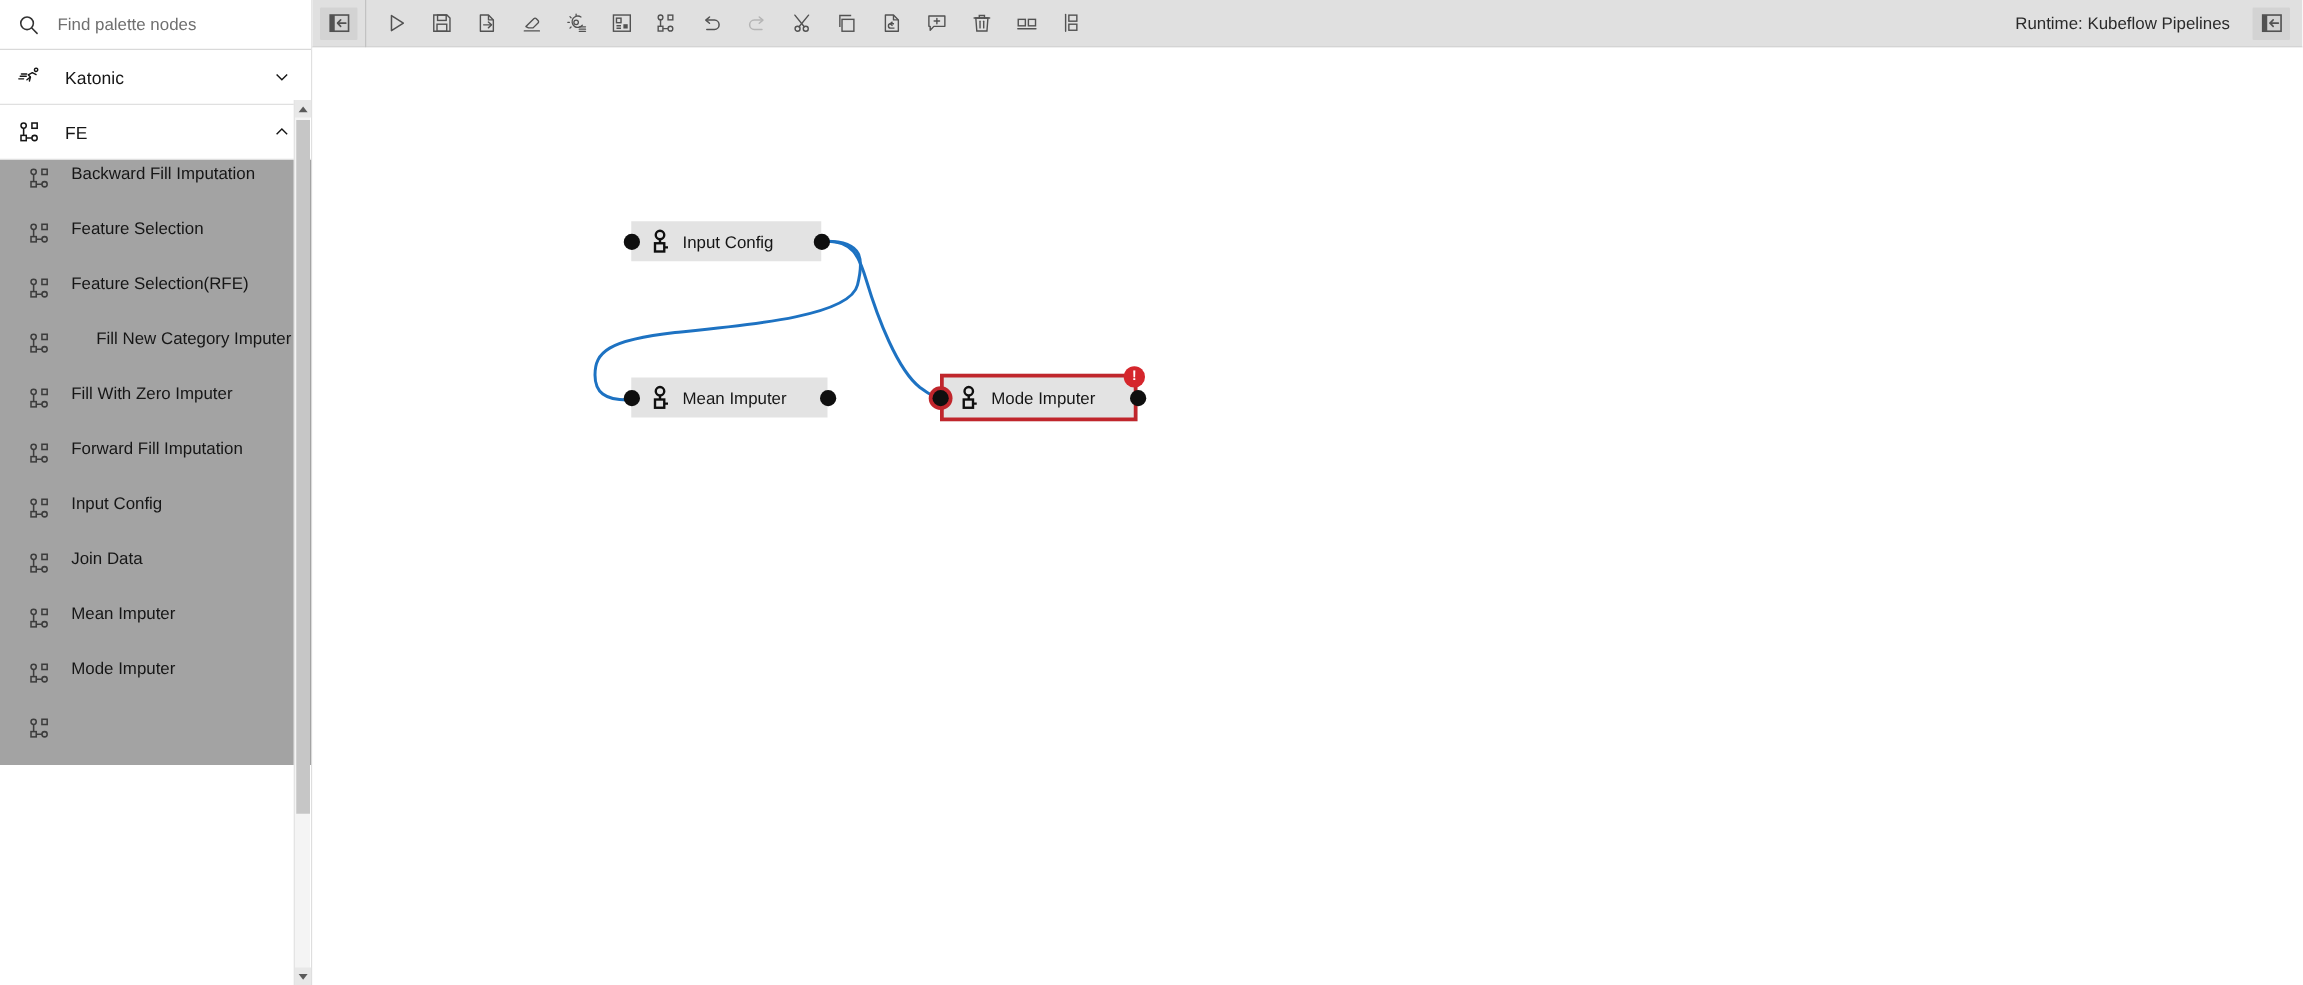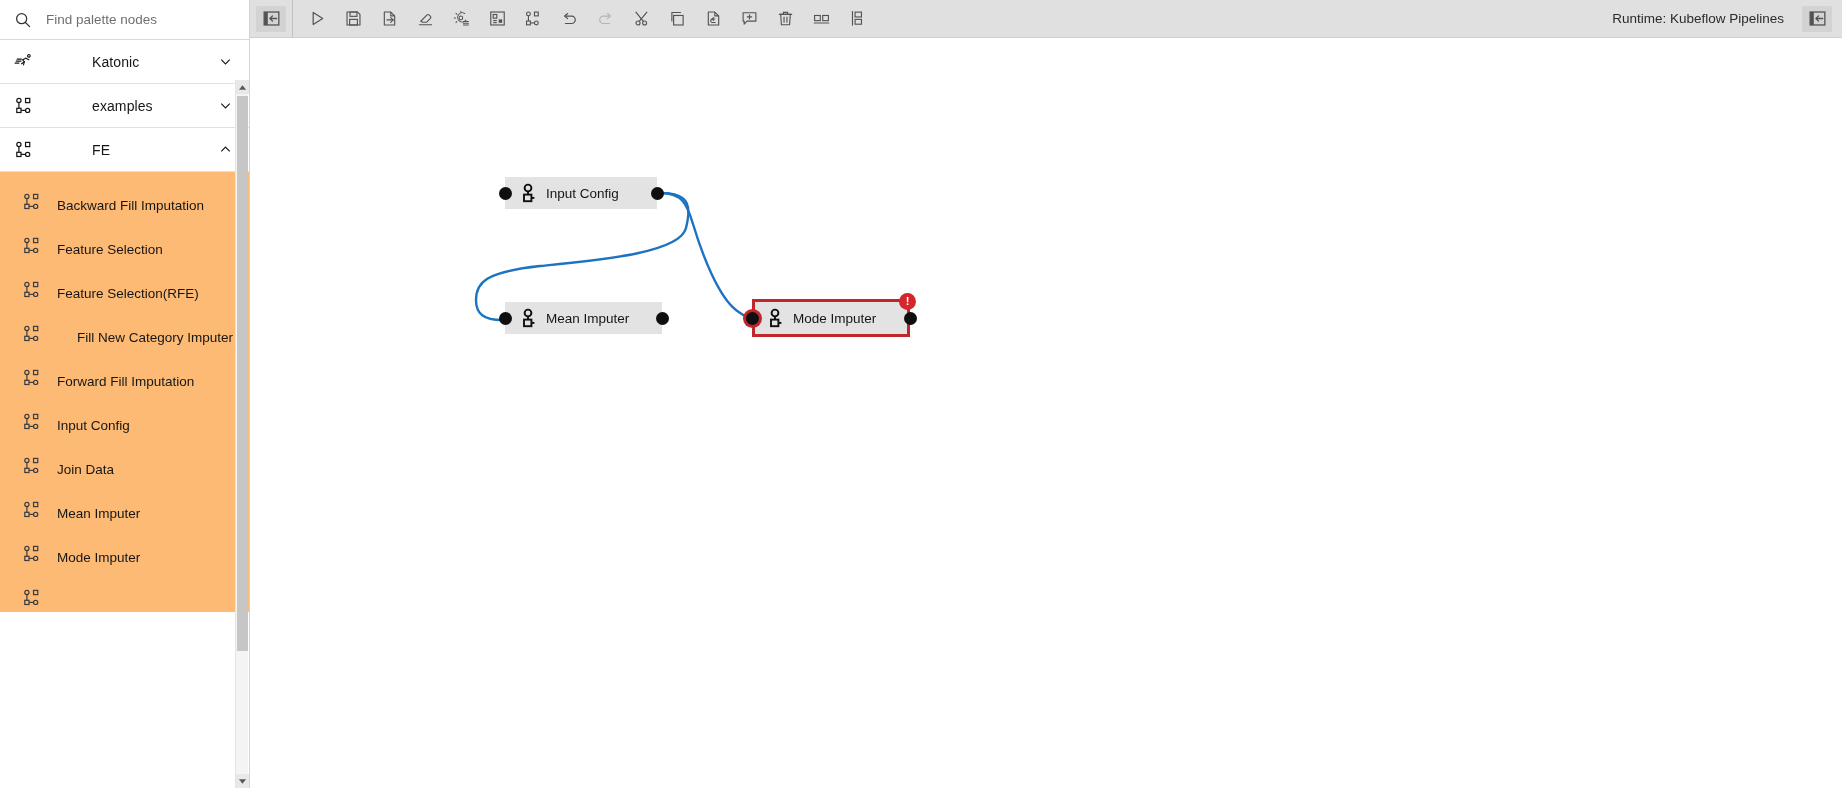--- a/index.html
+++ b/index.html
@@ -68,21 +68,20 @@
   }
 
   .cat-row {
     height: 44px;
     display: flex;
     align-items: center;
     padding: 0 16px 0 14px;
     border-bottom: 1px solid #e0e0e0;
     cursor: pointer;
     background: #fff;
-    gap: 40px;
   }
   .cat-icon {
     width: 21px; height: 21px;
     flex: 0 0 21px;
     margin-right: 17px;
     color: #161616;
     display: block;
   }
   .cat-label {
     flex: 1 1 auto;
@@ -92,24 +91,24 @@
   }
   .chev {
     width: 15px; height: 15px;
     flex: 0 0 15px;
     color: #161616;
   }
 
   .node-row {
     min-height: 44px;
     display: flex;
-    align-items: flex-end;
+    align-items: flex-start;
     padding: 4px 10px 4px 22px;
     cursor: pointer;
-    background: #fdba74;
+    background: #a3a3a3;
   }
   .node-icon {
     width: 21px; height: 21px;
     flex: 0 0 21px;
     margin-right: 14px;
     color: #3d3d3d;
     display: block;
   }
   .node-label {
     font-size: 13.5px;
@@ -304,38 +303,20 @@
             </svg>
           </span>
           <span class="cat-label">Katonic</span>
           <span class="chev">
             <svg viewBox="0 0 16 16" width="15" height="15" fill="none" stroke="currentColor" stroke-width="1.2">
               <polyline points="3.5,6 8,10.5 12.5,6"></polyline>
             </svg>
           </span>
         </div>
 
-        <div class="cat-row">
-          <span class="cat-icon">
-            <svg viewBox="0 0 24 24" width="21" height="21" fill="none" stroke="currentColor" stroke-width="1.4">
-              <circle cx="5.6" cy="6.2" r="2.4"></circle>
-              <rect x="13.2" y="3.9" width="4.8" height="4.8"></rect>
-              <rect x="3.2" y="15.2" width="4.8" height="4.8"></rect>
-              <circle cx="15.6" cy="17.6" r="2.4"></circle>
-              <line x1="8" y1="17.6" x2="13.2" y2="17.6"></line>
-              <line x1="5.6" y1="8.6" x2="5.6" y2="15.2"></line>
-            </svg>
-          </span>
-          <span class="cat-label">examples</span>
-          <span class="chev">
-            <svg viewBox="0 0 16 16" width="15" height="15" fill="none" stroke="currentColor" stroke-width="1.2">
-              <polyline points="3.5,6 8,10.5 12.5,6"></polyline>
-            </svg>
-          </span>
-        </div>
 
         <div class="cat-row">
           <span class="cat-icon">
             <svg viewBox="0 0 24 24" width="21" height="21" fill="none" stroke="currentColor" stroke-width="1.4">
               <circle cx="5.6" cy="6.2" r="2.4"></circle>
               <rect x="13.2" y="3.9" width="4.8" height="4.8"></rect>
               <rect x="3.2" y="15.2" width="4.8" height="4.8"></rect>
               <circle cx="15.6" cy="17.6" r="2.4"></circle>
               <line x1="8" y1="17.6" x2="13.2" y2="17.6"></line>
               <line x1="5.6" y1="8.6" x2="5.6" y2="15.2"></line>
@@ -398,20 +379,33 @@
               <rect x="13.2" y="3.9" width="4.8" height="4.8"></rect>
               <rect x="3.2" y="15.2" width="4.8" height="4.8"></rect>
               <circle cx="15.6" cy="17.6" r="2.4"></circle>
               <line x1="8" y1="17.6" x2="13.2" y2="17.6"></line>
               <line x1="5.6" y1="8.6" x2="5.6" y2="15.2"></line>
             </svg>
           </span>
           <span class="node-label">Fill New Category Imputer</span>
         </div>
 
+        <div class="node-row">
+          <span class="node-icon">
+            <svg viewBox="0 0 24 24" width="21" height="21" fill="none" stroke="currentColor" stroke-width="1.4">
+              <circle cx="5.6" cy="6.2" r="2.4"></circle>
+              <rect x="13.2" y="3.9" width="4.8" height="4.8"></rect>
+              <rect x="3.2" y="15.2" width="4.8" height="4.8"></rect>
+              <circle cx="15.6" cy="17.6" r="2.4"></circle>
+              <line x1="8" y1="17.6" x2="13.2" y2="17.6"></line>
+              <line x1="5.6" y1="8.6" x2="5.6" y2="15.2"></line>
+            </svg>
+          </span>
+          <span class="node-label">Fill With Zero Imputer</span>
+        </div>
 
         <div class="node-row">
           <span class="node-icon">
             <svg viewBox="0 0 24 24" width="21" height="21" fill="none" stroke="currentColor" stroke-width="1.4">
               <circle cx="5.6" cy="6.2" r="2.4"></circle>
               <rect x="13.2" y="3.9" width="4.8" height="4.8"></rect>
               <rect x="3.2" y="15.2" width="4.8" height="4.8"></rect>
               <circle cx="15.6" cy="17.6" r="2.4"></circle>
               <line x1="8" y1="17.6" x2="13.2" y2="17.6"></line>
               <line x1="5.6" y1="8.6" x2="5.6" y2="15.2"></line>

